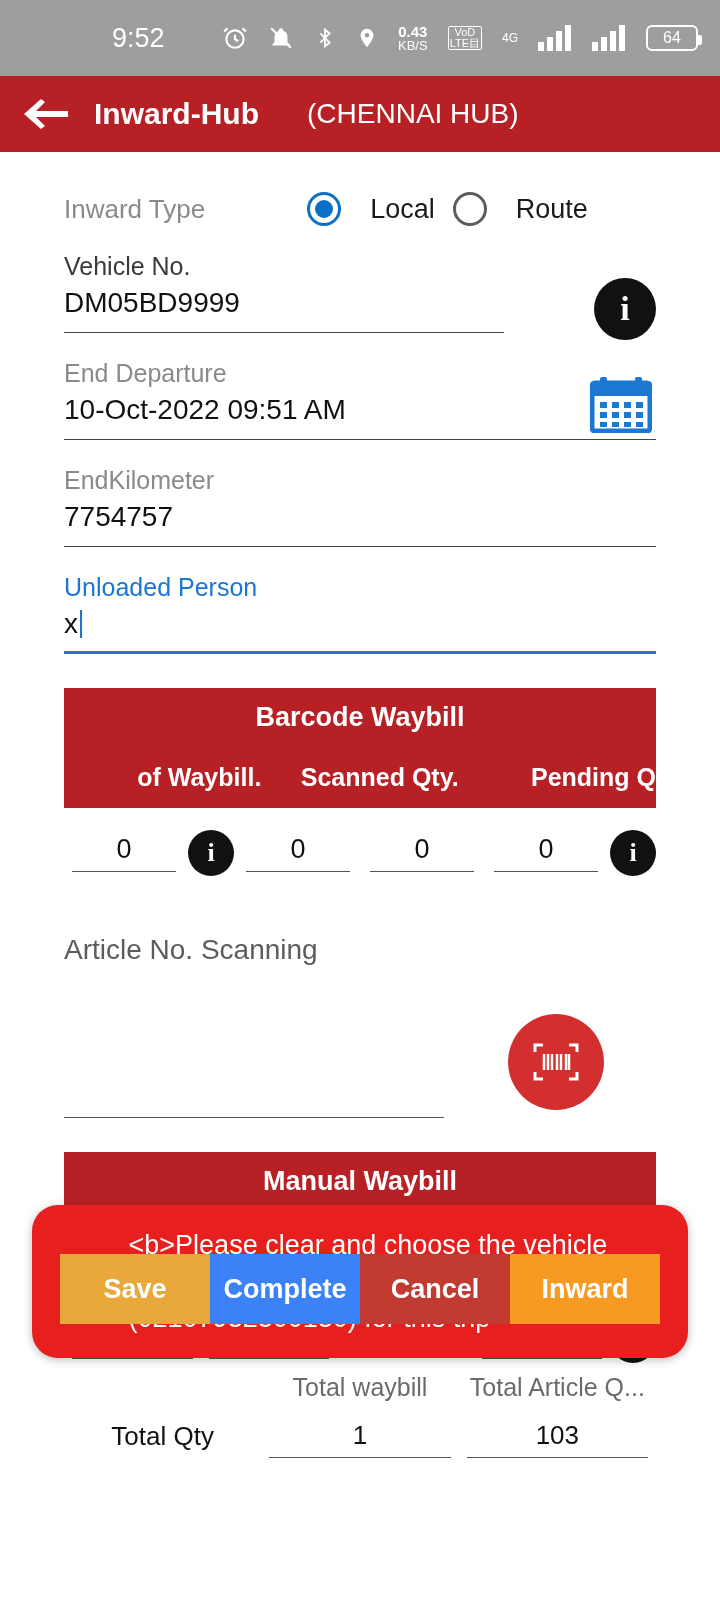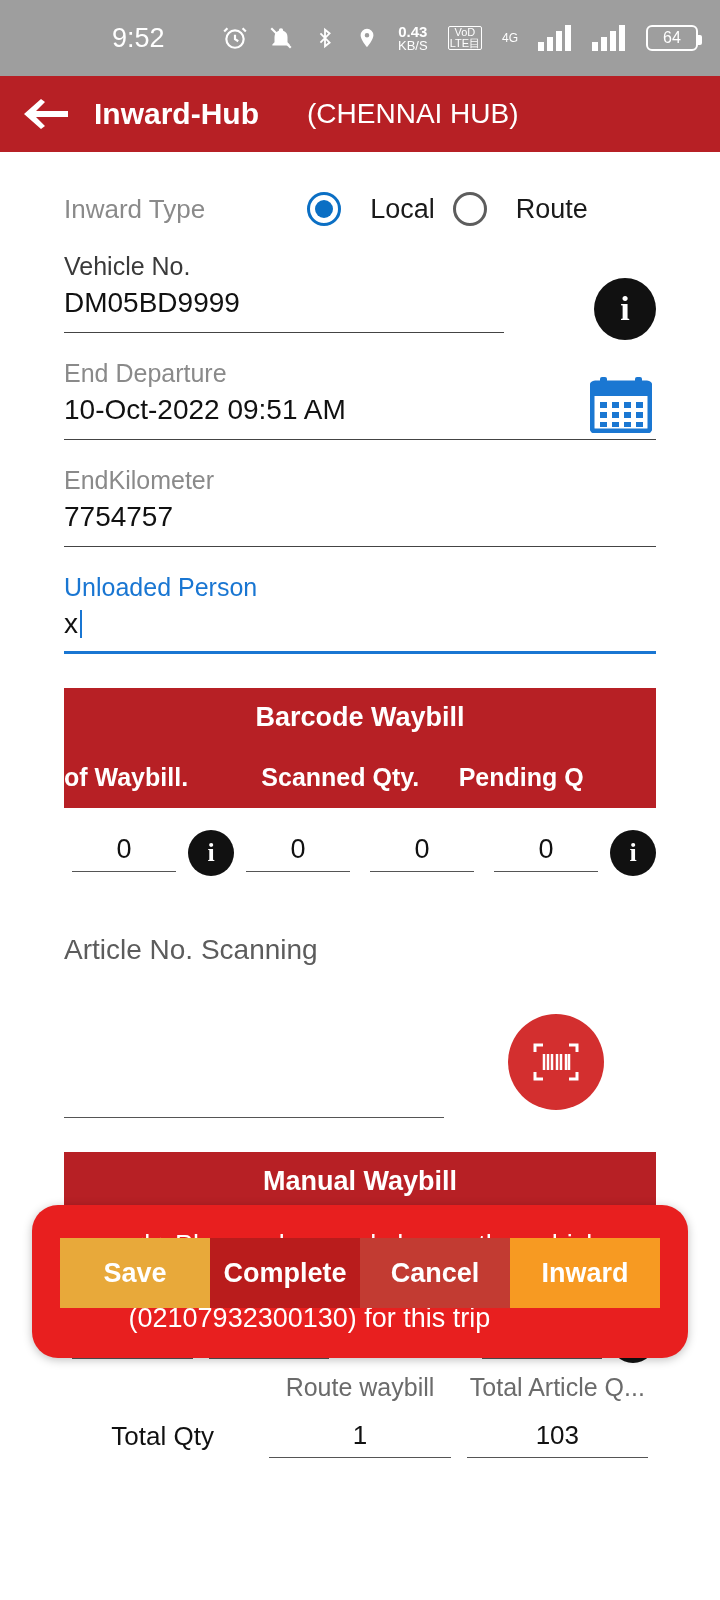--- a/index.html
+++ b/index.html
@@ -88,21 +88,21 @@
 
   
   .section-bar {
     background: #b72025; color: #fff; text-align: center;
     font-size: 27px; font-weight: 700; padding: 14px 0; margin-top: 34px;
   }
   .table-head {
     background: #b72025; color: #fff; display: flex; padding: 16px 0;
     font-size: 25px; font-weight: 700; overflow: hidden;
   }
-  .table-head span { flex: 1; text-align: left; white-space: nowrap; }
+  .table-head span { flex: 1; text-align: right; white-space: nowrap; }
   .table-row {
     display: flex; align-items: center; padding: 22px 0 8px 0; gap: 4px;
   }
   .cell {
     flex: 1; text-align: center; font-size: 27px; color: #111;
     border-bottom: 1.5px solid #555; padding-bottom: 6px; margin: 0 8px;
   }
   .cell-badge { width: 46px; height: 46px; border-radius: 50%; background: #111; color: #fff;
     display: flex; align-items: center; justify-content: center; font-size: 26px; font-weight: 700;
     font-family: "Liberation Serif", serif; flex: 0 0 46px; }
@@ -134,27 +134,27 @@
     position: absolute; left: 32px; top: 1205px; width: 656px;
     background: #e81f1f; color: #fff; border-radius: 26px;
     display: flex; align-items: center; padding: 22px 24px; gap: 22px;
     box-shadow: 0 2px 10px rgba(0,0,0,.25);
   }
   .toast-x { font-size: 46px; line-height: 1; font-weight: 300; cursor: pointer; padding: 0 6px; }
   .toast-msg { font-size: 27px; line-height: 1.35; }
 
   
   .bottom-bar {
-    position: absolute; left: 60px; right: 60px; bottom: 16px;
+    position: absolute; left: 60px; right: 60px; bottom: 0px;
     display: flex; height: 70px;
   }
   .btn { flex: 1; display: flex; align-items: center; justify-content: center;
     color: #fff; font-size: 27px; font-weight: 700; cursor: pointer; }
   .btn-save { background: #e8a93a; }
-  .btn-complete { background: #b91c1c; }
+  .btn-complete { background: #3b82f6; }
   .btn-cancel { background: #c23b32; }
   .btn-inward { background: #f79a22; }
 </style>
 </head>
 <body>
 
 <div class="screen">
 
   <div class="statusbar">
     <div class="status-time">9:52</div>
@@ -319,21 +319,21 @@
     <div class="totals-row">
       <span class="cell">1</span>
       <span class="cell">103</span>
       <span class="cell"></span>
       <span class="cell">0</span>
       <span class="cell-badge">i</span>
     </div>
 
     <div class="subhead">
       <span></span>
-      <span>Route waybill</span>
+      <span>Total waybill</span>
       <span>Total Article Q...</span>
     </div>
 
     <div class="totals-row">
       <span class="cell" style="border:none">Total Qty</span>
       <span class="cell">1</span>
       <span class="cell">103</span>
     </div>
   </div>
 

